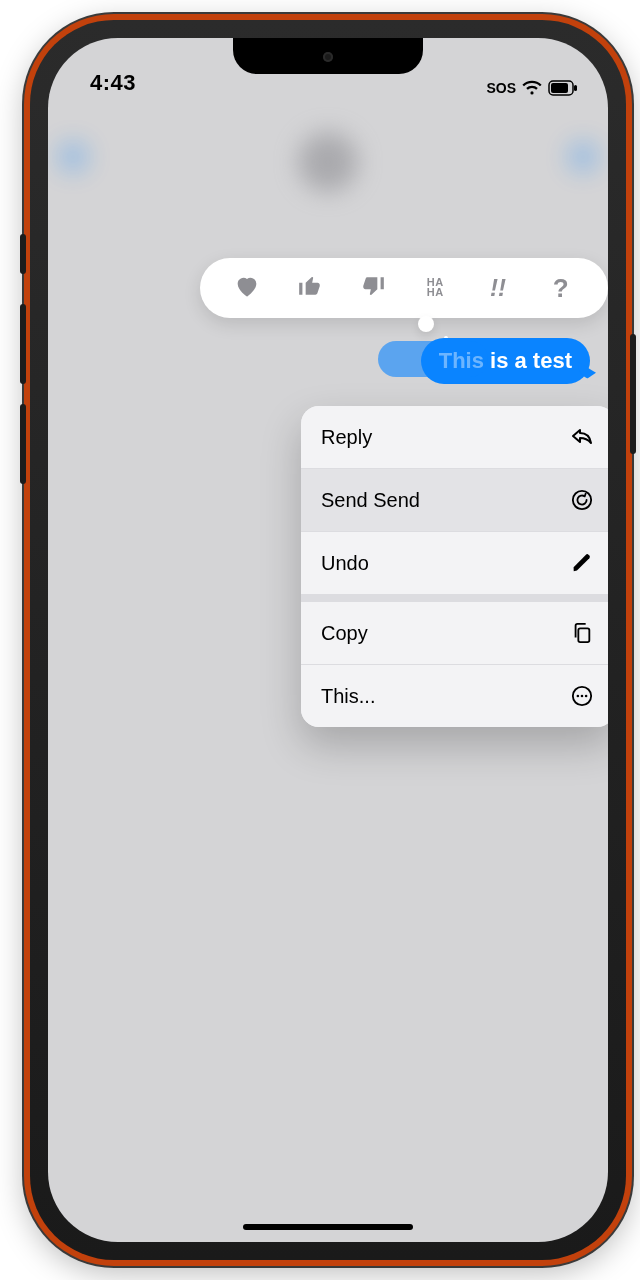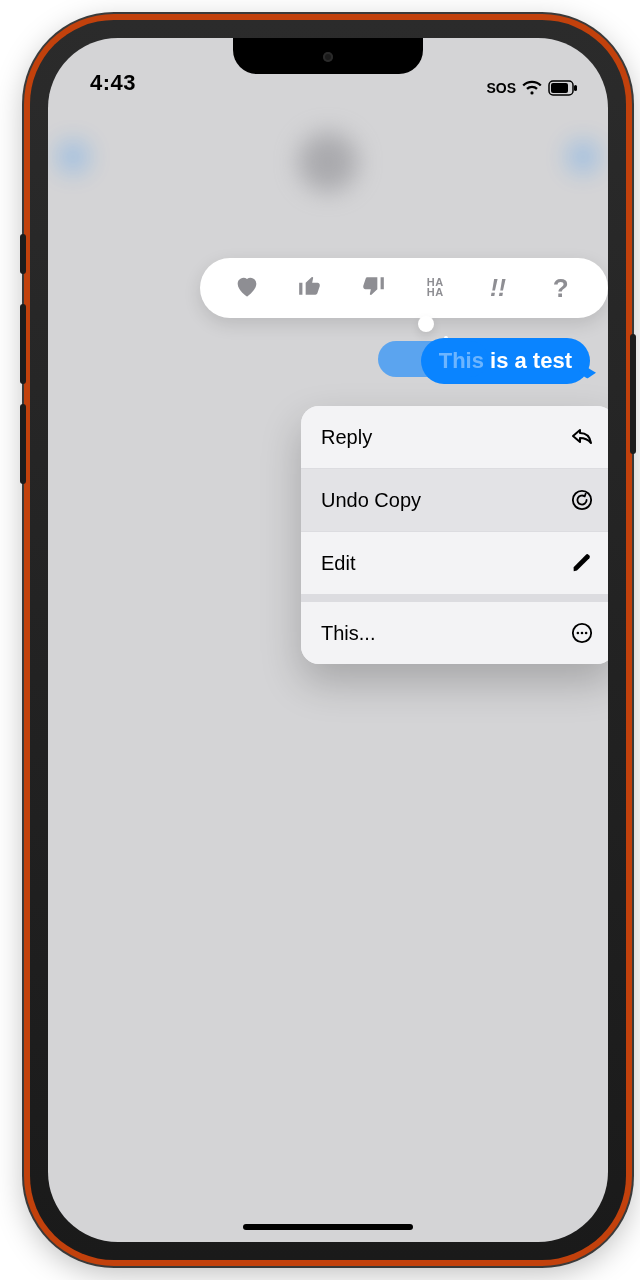--- a/index.html
+++ b/index.html
@@ -247,38 +247,47 @@
           <div class="menu-section">
             <div class="menu-item">
               <span>Reply</span>
               <span class="menu-icon">
                 <svg width="24" height="24" viewBox="0 0 24 24">
                     <path fill="none" stroke="#000" stroke-width="2" stroke-linejoin="round" stroke-linecap="round" d="M10 5 3 11l7 6v-4c5 0 8 1.5 11 5-1-6-4-10-11-10z"></path>
                   </svg>
               </span>
             </div>
             <div class="menu-item pressed">
-              <span>Undo Copy</span>
+              <span>Send Send</span>
               <span class="menu-icon">
                 <svg width="22" height="22" viewBox="0 0 24 24">
                     <circle cx="12" cy="12" r="10" fill="none" stroke="#000" stroke-width="2"></circle>
                     <path fill="none" stroke="#000" stroke-width="2" stroke-linecap="round" d="M15 8a5 5 0 1 0 2 4M15 8l-3-1m3 1 1-3"></path>
                   </svg>
               </span>
             </div>
             <div class="menu-item">
-              <span>Edit</span>
+              <span>Undo</span>
               <span class="menu-icon">
                 <svg width="22" height="22" viewBox="0 0 24 24">
                     <path fill="#000" d="m3 21 3.5-.8L20 6.7a2 2 0 0 0 0-2.8l-.9-.9a2 2 0 0 0-2.8 0L2.8 16.5z"></path>
                   </svg>
               </span>
             </div>
           </div>
           <div class="menu-section">
+            <div class="menu-item">
+              <span>Copy</span>
+              <span class="menu-icon">
+                <svg width="22" height="22" viewBox="0 0 24 24">
+                    <rect x="8" y="7" width="12" height="15" rx="2" fill="none" stroke="#000" stroke-width="2"></rect>
+                    <path fill="none" stroke="#000" stroke-width="2" d="M5 17V4a2 2 0 0 1 2-2h9"></path>
+                  </svg>
+              </span>
+            </div>
             <div class="menu-item">
               <span>This...</span>
               <span class="menu-icon">
                 <svg width="22" height="22" viewBox="0 0 24 24">
                     <circle cx="12" cy="12" r="10" fill="none" stroke="#000" stroke-width="2"></circle>
                     <circle cx="7.5" cy="12" r="1.4" fill="#000"></circle>
                     <circle cx="12" cy="12" r="1.4" fill="#000"></circle>
                     <circle cx="16.5" cy="12" r="1.4" fill="#000"></circle>
                   </svg>
               </span>

